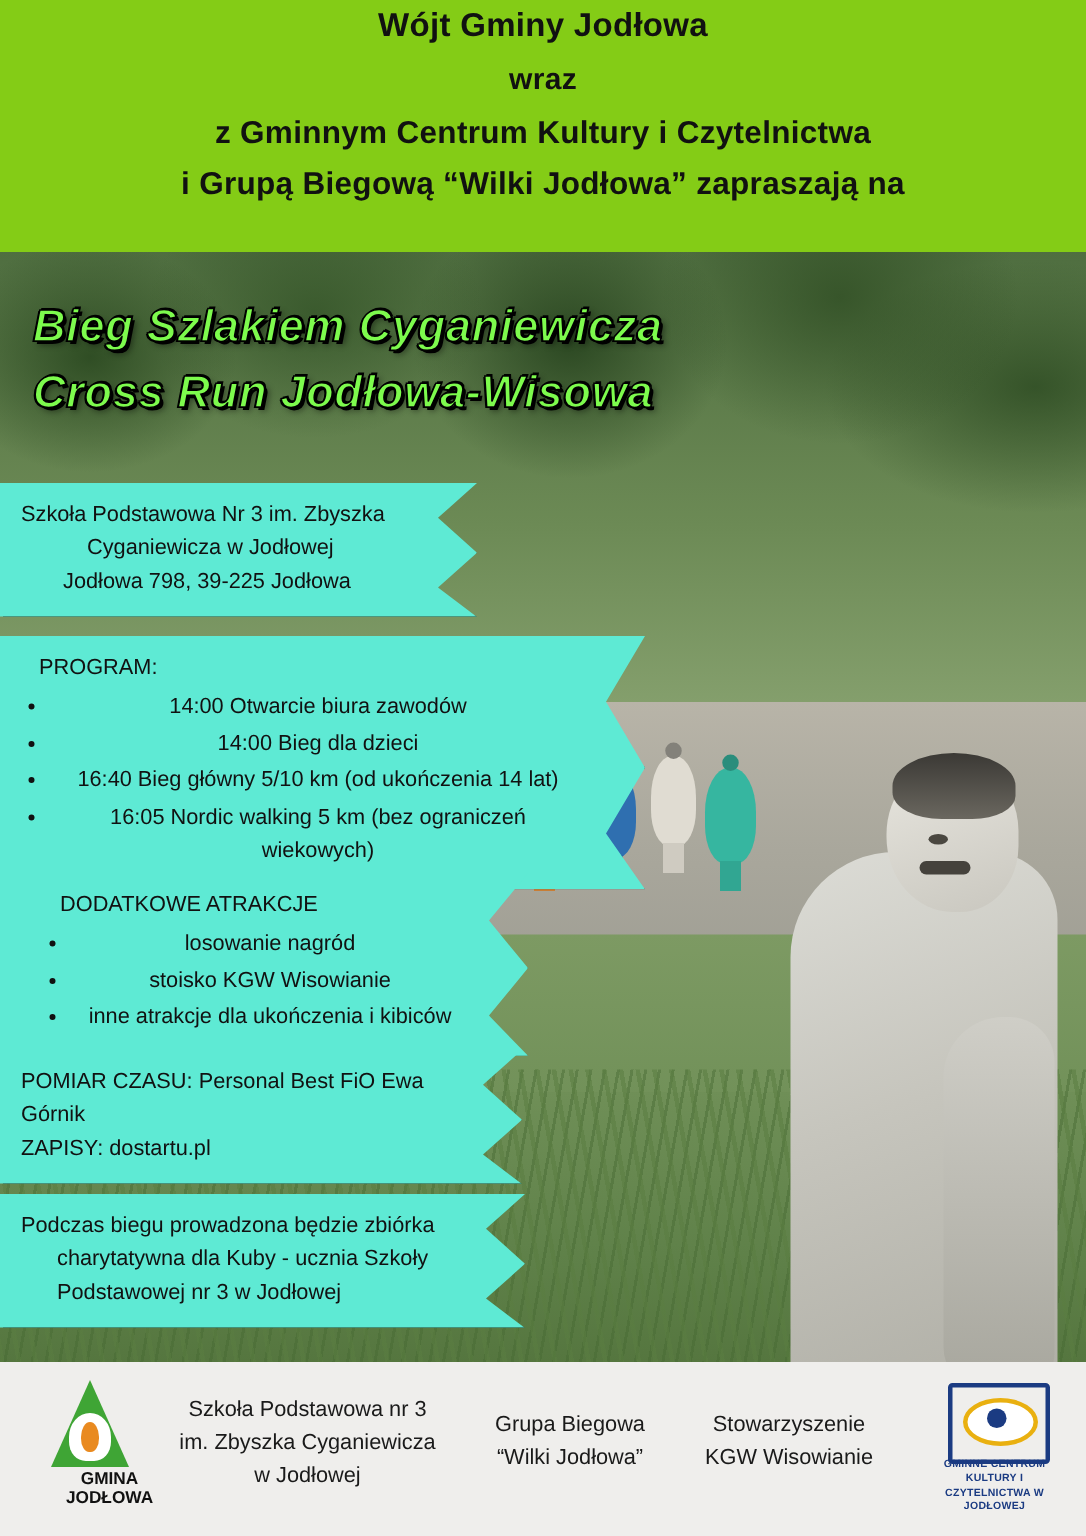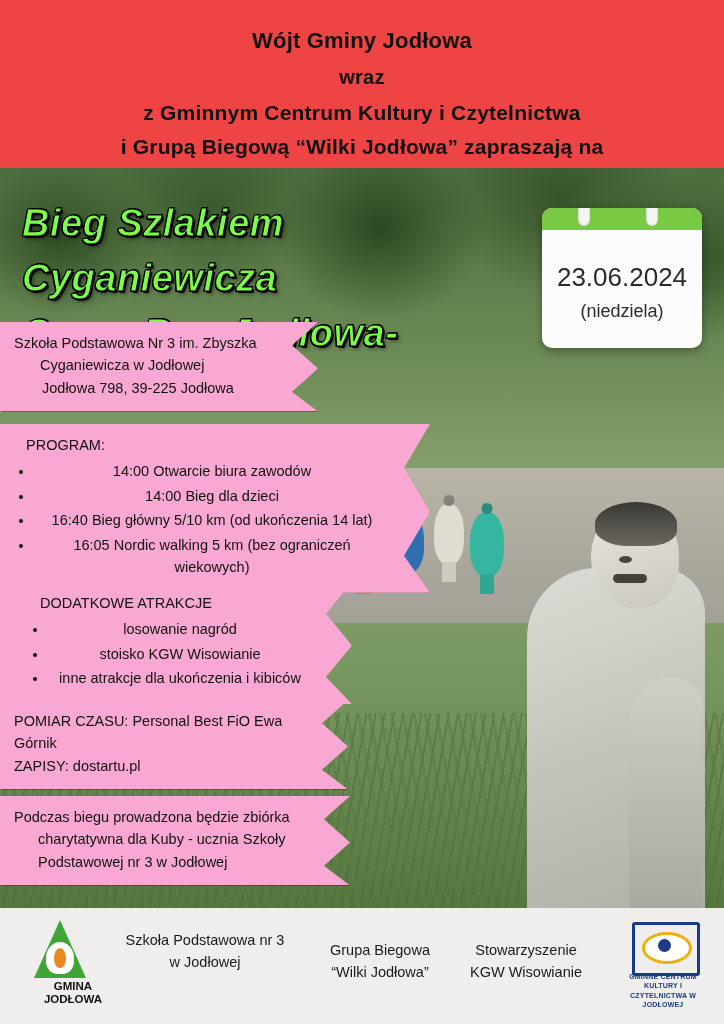--- a/index.html
+++ b/index.html
@@ -17,23 +17,23 @@
     overflow: hidden;
     background: #efefef;
   }
 
   
   .header {
     position: absolute;
     left: 0; top: 0;
     width: 724px;
     height: 168px;
-    background: #ef4444;
+    background: #84cc16;
     text-align: center;
-    padding-top: 28px;
+    padding-top: 4px;
     box-sizing: border-box;
   }
   .header .line {
     font-weight: bold;
     color: #111;
     letter-spacing: 0.2px;
   }
   .header .l1 { font-size: 22px; margin-bottom: 12px; }
   .header .l2 { font-size: 20px; margin-bottom: 12px; }
   .header .l3 { font-size: 21px; margin-bottom: 10px; }
@@ -132,21 +132,21 @@
   }
 
   
   .title-block {
     position: absolute;
     left: 22px;
     top: 196px;
     width: 520px;
   }
   .title-line {
-    font-size: 38px;
+    font-size: 30px;
     font-weight: bold;
     font-style: italic;
     color: #7dfb4d;
     letter-spacing: 0.5px;
     line-height: 1.45;
     -webkit-text-stroke: 1px #000;
     text-shadow:
       2px 2px 0 #000,
       -1px 1px 0 #000,
       1px -1px 0 #000,
@@ -188,42 +188,42 @@
   .cal-day {
     text-align: center;
     font-size: 18px;
     color: #2b2b2b;
     margin-top: 8px;
   }
 
   
   .banner {
     position: absolute;
-    background: #f9a8d4;
+    background: #5eead4;
     color: #111;
     font-size: 14.5px;
     line-height: 1.55;
     padding: 10px 16px 12px 14px;
     box-shadow: 2px 3px 0 rgba(0,0,0,.55);
     box-sizing: border-box;
   }
   .banner.notch {
     clip-path: polygon(0 0, 100% 0, calc(100% - 26px) 26%, 100% 52%,
                        calc(100% - 26px) 78%, 100% 100%, 0 100%);
     padding-right: 40px;
   }
   .banner ul {
     margin: 4px 0 0 0;
     padding-left: 20px;
     text-align: center;
   }
   .banner li { margin-bottom: 2px; }
   .banner .head { margin: 0 0 2px 12px; }
   .banner .addr-l1 { margin-left: 0; }
-  .banner .addr-l2 { margin-left: 26px; }
+  .banner .addr-l2 { margin-left: 44px; }
   .banner .addr-l3 { margin-left: 28px; }
 
   #banner-address { left: 0; top: 322px; width: 318px; }
   #banner-program { left: 0; top: 424px; width: 430px; }
   #banner-extras  { left: 0; top: 582px; width: 352px; padding-left: 28px; }
   #banner-signup  { left: 0; top: 700px; width: 348px; }
   #banner-charity { left: 0; top: 796px; width: 350px; }
   .banner .ind { margin-left: 24px; }
 
   
@@ -359,27 +359,20 @@
       <div class="sm-eye"></div>
       <div class="sm-mous"></div>
     </div>
   </div>
 
   <div class="title-block">
     <div class="title-line">Bieg Szlakiem Cyganiewicza</div>
     <div class="title-line">Cross Run Jodłowa-Wisowa</div>
   </div>
 
-  <div class="calendar">
-    <div class="cal-top"></div>
-    <div class="cal-ring r1"></div>
-    <div class="cal-ring r2"></div>
-    <div class="cal-date">23.06.2024</div>
-    <div class="cal-day">(niedziela)</div>
-  </div>
 
   <div class="banner notch" id="banner-address">
     <div class="addr-l1">Szkoła Podstawowa Nr 3 im. Zbyszka</div>
     <div class="addr-l2">Cyganiewicza w Jodłowej</div>
     <div class="addr-l3">Jodłowa 798, 39-225 Jodłowa</div>
   </div>
 
   <div class="banner notch" id="banner-program">
     <div class="head">PROGRAM:</div>
     <ul>
@@ -417,20 +410,21 @@
       <div class="gl-inner"></div>
       <div class="gl-seed"></div>
       <div class="gl-text">
         <div>GMINA</div>
         <div>JODŁOWA</div>
       </div>
     </div>
 
     <div class="footer-text" id="footer-school">
       <div>Szkoła Podstawowa nr 3</div>
+      <div>im. Zbyszka Cyganiewicza</div>
       <div>w Jodłowej</div>
     </div>
 
     <div class="footer-text" id="footer-group">
       <div>Grupa Biegowa</div>
       <div>“Wilki Jodłowa”</div>
     </div>
 
     <div class="footer-text" id="footer-assoc">
       <div>Stowarzyszenie</div>

